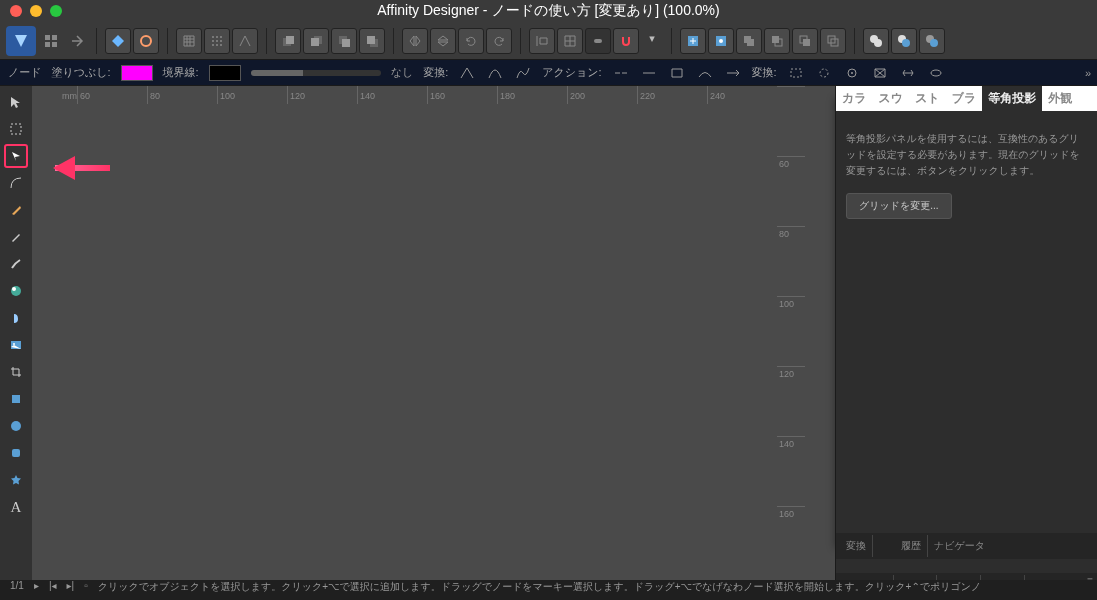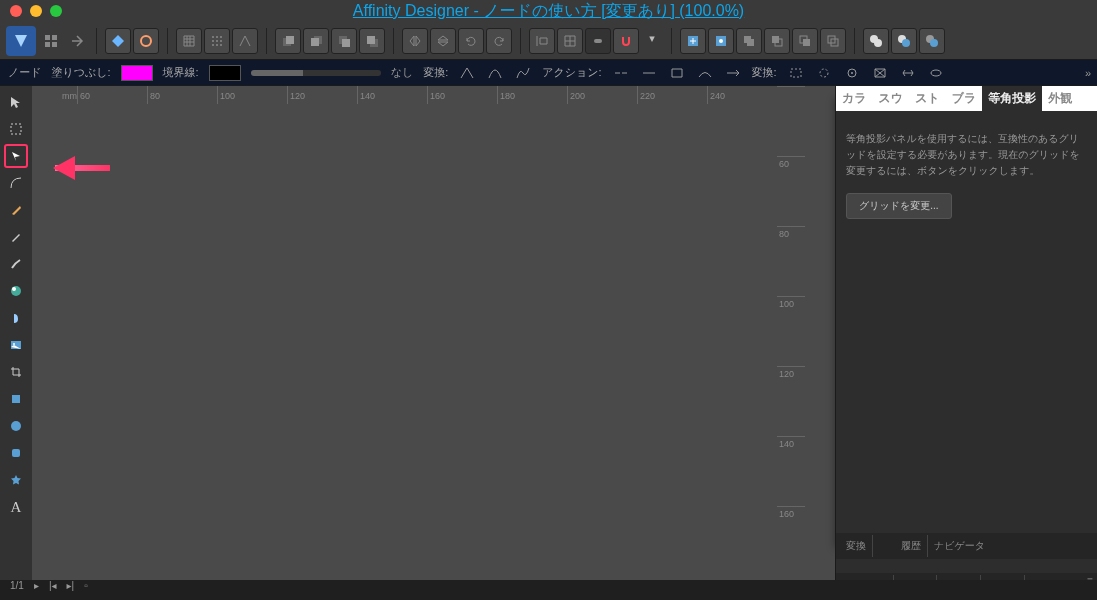--- a/index.html
+++ b/index.html
@@ -1,21 +1,21 @@
 <!DOCTYPE html>
 <html><head>
 <meta charset="utf-8">
 <style>
 * { margin:0; padding:0; box-sizing:border-box; font-family:-apple-system,"Hiragino Sans",sans-serif; user-select:none; }
 body { width:1097px; height:600px; background:#323232; color:#ccc; font-size:11px; overflow:hidden; position:relative; }
 .titlebar { height:22px; background:#3a3a3a; display:flex; align-items:center; position:relative; }
 .traffic { display:flex; gap:8px; padding-left:10px; }
 .tl { width:12px; height:12px; border-radius:50%; }
 .tl.r{background:#ff5f57}.tl.y{background:#febc2e}.tl.g{background:#28c840}
-.title { position:absolute; left:50%; transform:translateX(-50%); color:#0ea5e9; font-size:16px;text-decoration:underline; }
+.title { position:absolute; left:50%; transform:translateX(-50%); color:#ffffff; font-size:14px; }
 .topbar { height:38px; background:#3a3a3a; border-bottom:1px solid #1a1a1a; display:flex; align-items:center; padding:0 6px; gap:4px; }
 .tbtn { height:26px; min-width:26px; background:#4a4a4a; border:1px solid #222; border-radius:3px; display:flex; align-items:center; justify-content:center; color:#bbb; }
 .tbtn.sm{min-width:22px;height:22px;background:transparent;border:none}
 .tgrp { display:flex; gap:2px; }
 .sep { width:1px; height:26px; background:#222; margin:0 4px; }
 .persona { width:30px; height:30px; background:#2c5aa0; border-radius:4px; display:flex; align-items:center; justify-content:center; }
 .contextbar { height:26px; background:#0f172a; border-bottom:1px solid #1a1a1a; display:flex; align-items:center; padding:0 8px; gap:10px; font-size:11px; color:#999; position:relative; }
 .clabel{color:#aaa}
 .swatch { width:32px; height:16px; border:1px solid #555; }
 .swatch.fill{background:#ff00ff}
@@ -511,13 +511,14 @@
   <div class="arrowhead"></div>
   <div class="arrowline"></div>
 </div>
 
 <div class="status">
   <span>1/1</span>
   <span>▸</span>
   <span>|◂</span>
   <span>▸|</span>
   <span>▫</span>
+  <span style="white-space:nowrap;overflow:hidden">クリックでオブジェクトを選択します。クリック+⌥で選択に追加します。ドラッグでノードをマーキー選択します。ドラッグ+⌥でなげなわノード選択を開始します。クリック+⌃でポリゴンノ</span>
 </div>
 
 </body></html>

